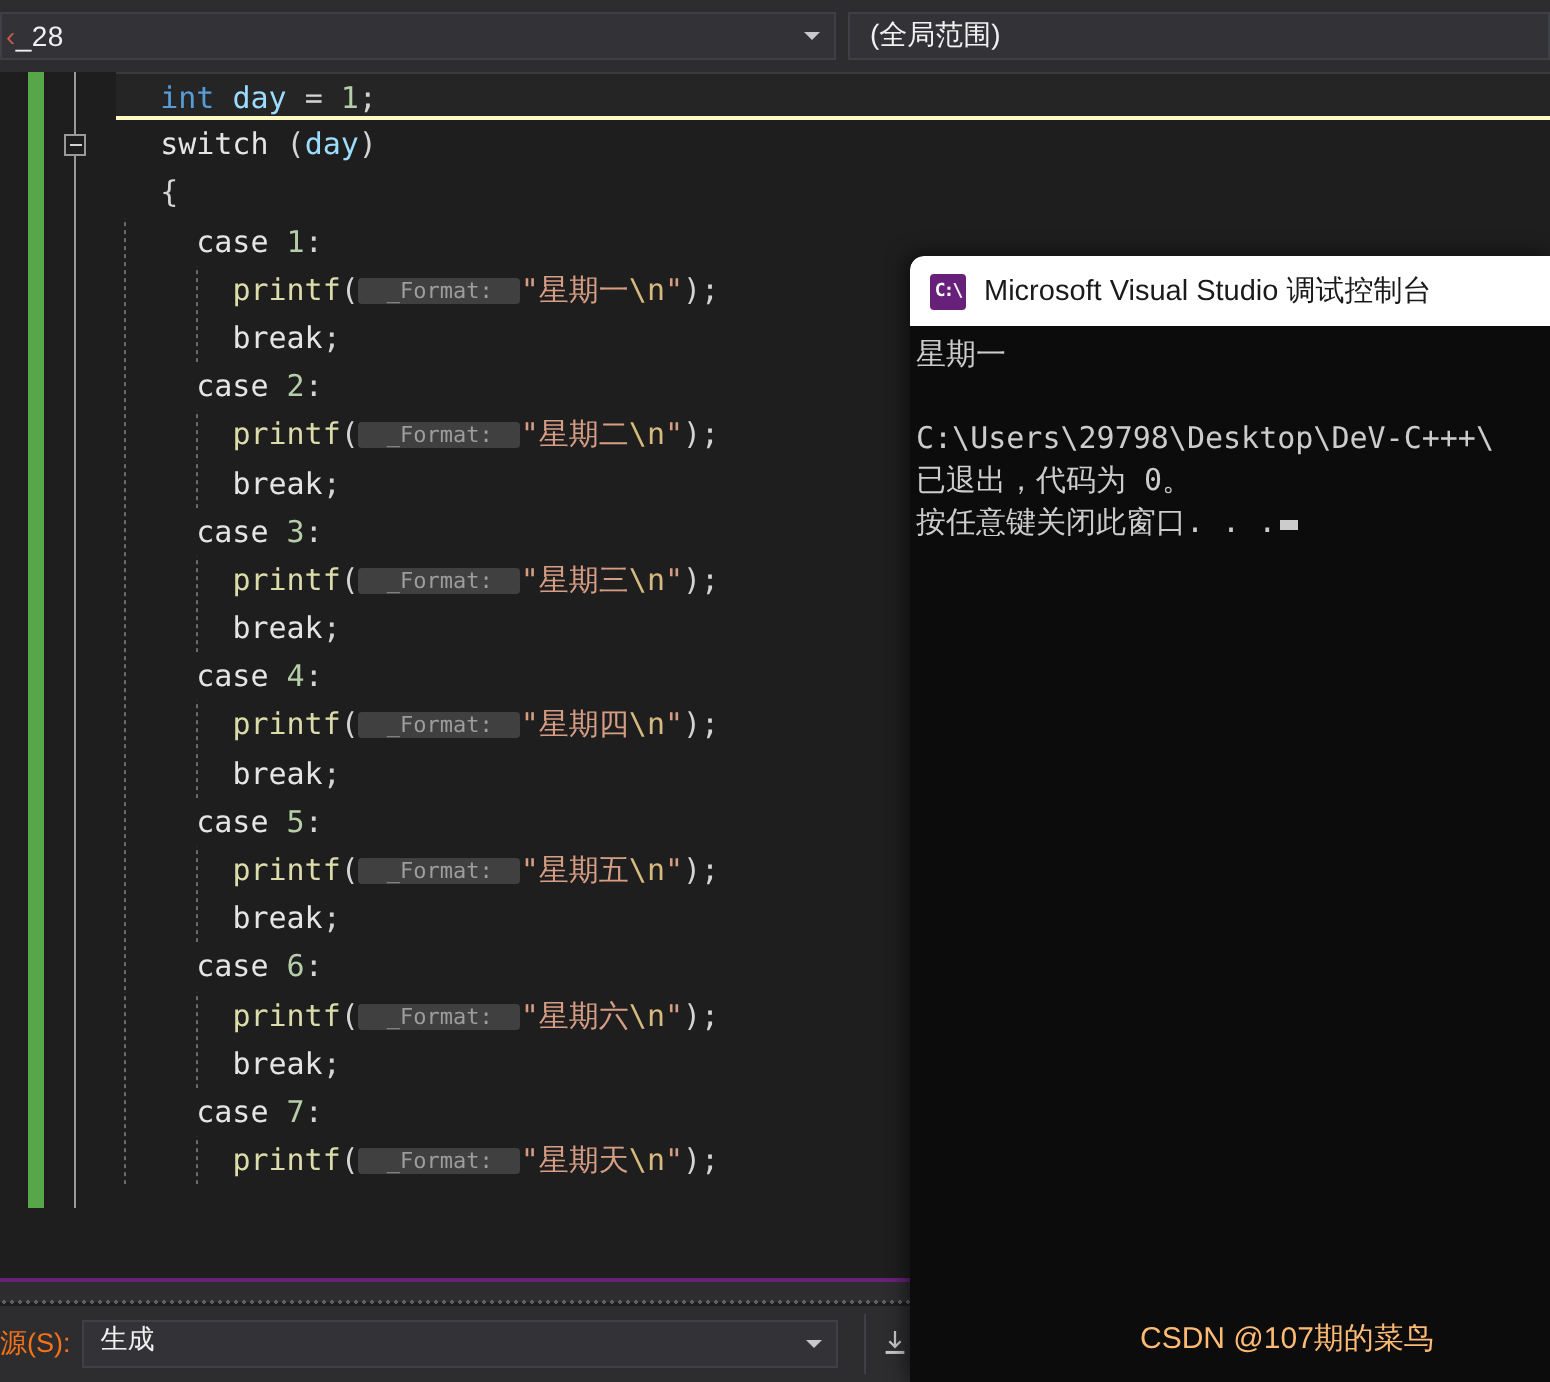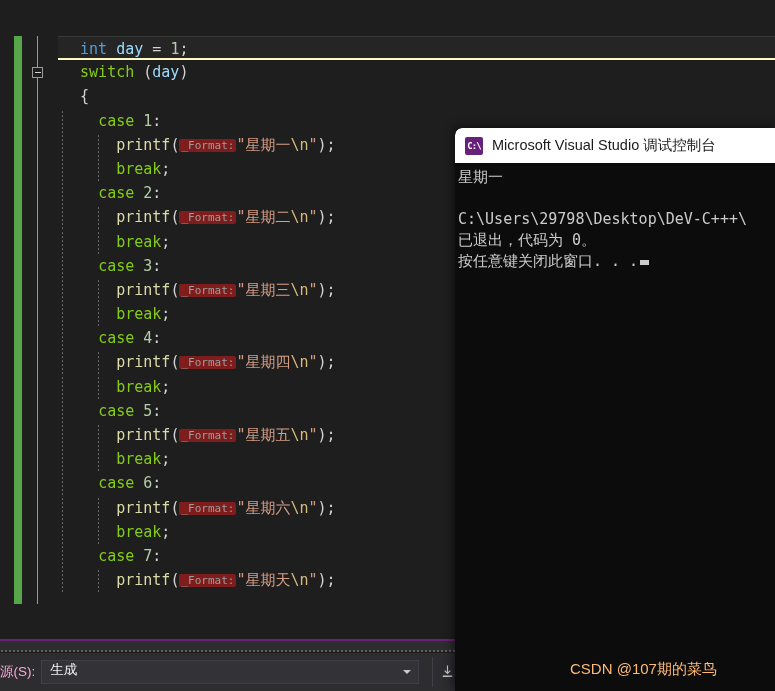--- a/index.html
+++ b/index.html
@@ -143,34 +143,34 @@
     top: 0; bottom: 0;
     width: 1px;
     background-image: linear-gradient(#6b6b6b 50%, rgba(0,0,0,0) 0%);
     background-position: left;
     background-size: 1px 4px;
     background-repeat: repeat-y;
   }
   .g1 { left: 4px; }
   .g2 { left: 40px; }
 
-  .k-ctrl   { color: #84cc16; text-align: center; }   
+  .k-ctrl   { color: #e5e5e5; text-align: center; }   
   .k-type   { color: #569cd6; }   
   .k-var    { color: #9cdcfe; }   
   .k-num    { color: #b5cea8; }   
   .k-fn     { color: #dcdcaa; }   
   .k-str    { color: #d69d85; }   
   .k-esc    { color: #d7ba7d; }   
   .k-punc   { color: #d4d4d4; }
   .hint {
-    background: #7f1d1d;
+    background: #404040;
     color: #9d9d9d;
     font-size: 11px;
     font-family: "DejaVu Sans Mono", "Liberation Mono", monospace;
-    padding: 0 2px;
+    padding: 0 14px;
     border-radius: 2px;
     vertical-align: 1px;
   }
 
   
   .console {
     position: absolute;
     left: 455px; top: 128px;
     width: 320px; height: 563px;
     background: #0c0c0c;
@@ -305,21 +305,21 @@
     opacity: .85;
   }
   .panel-bottom {
     position: absolute; left: 0; top: 653px;
     width: 455px; height: 38px;
     background: #2d2d30;
     display: flex; align-items: center;
   }
   .bottom-label {
     font-size: 13.5px;
-    color: #f9a8d4;
+    color: #f97316;
     margin-left: 0px;
     white-space: nowrap;
   }
   .bottom-combo {
     position: relative;
     margin-left: 6px;
     width: 378px;
     height: 24px;
     background: #333337;
     border: 1px solid #3f3f46;
@@ -356,20 +356,29 @@
     left: 455px; top: 604px;
     width: 320px; height: 87px;
     background: #141414;
   }
 </style>
 </head>
 <body>
 
 <div id="root">
 
+  <div class="navbar">
+    <div class="nav-combo">
+      <span class="combo-text"><span class="pre">‹</span><span>_28</span></span>
+      <span class="combo-arrow"></span>
+    </div>
+    <div class="nav-scope">
+      <span>(全局范围)</span>
+    </div>
+  </div>
 
   <div class="editor">
     <div class="track-margin"></div>
     <div class="track-change"></div>
     <div class="glyph-margin"></div>
     <div class="fold-line-top"></div>
     <div class="fold-box"></div>
     <div class="fold-line"></div>
     <div class="code" id="code-lines"><div class="cline current"><span>  </span><span class="k-type">int</span><span class="k-punc"> </span><span class="k-var">day</span><span class="k-punc"> </span><span class="k-punc">=</span><span class="k-punc"> </span><span class="k-num">1</span><span class="k-punc">;</span></div><div class="cline"><span>  </span><span class="k-ctrl">switch</span><span class="k-punc"> (</span><span class="k-var">day</span><span class="k-punc">)</span></div><div class="cline"><span>  </span><span class="k-punc">{</span></div><div class="cline"><span class="guide g1"></span><span>    </span><span class="k-ctrl">case</span><span class="k-punc"> </span><span class="k-num">1</span><span class="k-punc">:</span></div><div class="cline"><span class="guide g1"></span><span class="guide g2"></span><span>      </span><span class="k-fn">printf</span><span class="k-punc">(</span><span class="hint">_Format:</span><span class="k-str">"星期一</span><span class="k-esc">\n</span><span class="k-str">"</span><span class="k-punc">);</span></div><div class="cline"><span class="guide g1"></span><span class="guide g2"></span><span>      </span><span class="k-ctrl">break</span><span class="k-punc">;</span></div><div class="cline"><span class="guide g1"></span><span>    </span><span class="k-ctrl">case</span><span class="k-punc"> </span><span class="k-num">2</span><span class="k-punc">:</span></div><div class="cline"><span class="guide g1"></span><span class="guide g2"></span><span>      </span><span class="k-fn">printf</span><span class="k-punc">(</span><span class="hint">_Format:</span><span class="k-str">"星期二</span><span class="k-esc">\n</span><span class="k-str">"</span><span class="k-punc">);</span></div><div class="cline"><span class="guide g1"></span><span class="guide g2"></span><span>      </span><span class="k-ctrl">break</span><span class="k-punc">;</span></div><div class="cline"><span class="guide g1"></span><span>    </span><span class="k-ctrl">case</span><span class="k-punc"> </span><span class="k-num">3</span><span class="k-punc">:</span></div><div class="cline"><span class="guide g1"></span><span class="guide g2"></span><span>      </span><span class="k-fn">printf</span><span class="k-punc">(</span><span class="hint">_Format:</span><span class="k-str">"星期三</span><span class="k-esc">\n</span><span class="k-str">"</span><span class="k-punc">);</span></div><div class="cline"><span class="guide g1"></span><span class="guide g2"></span><span>      </span><span class="k-ctrl">break</span><span class="k-punc">;</span></div><div class="cline"><span class="guide g1"></span><span>    </span><span class="k-ctrl">case</span><span class="k-punc"> </span><span class="k-num">4</span><span class="k-punc">:</span></div><div class="cline"><span class="guide g1"></span><span class="guide g2"></span><span>      </span><span class="k-fn">printf</span><span class="k-punc">(</span><span class="hint">_Format:</span><span class="k-str">"星期四</span><span class="k-esc">\n</span><span class="k-str">"</span><span class="k-punc">);</span></div><div class="cline"><span class="guide g1"></span><span class="guide g2"></span><span>      </span><span class="k-ctrl">break</span><span class="k-punc">;</span></div><div class="cline"><span class="guide g1"></span><span>    </span><span class="k-ctrl">case</span><span class="k-punc"> </span><span class="k-num">5</span><span class="k-punc">:</span></div><div class="cline"><span class="guide g1"></span><span class="guide g2"></span><span>      </span><span class="k-fn">printf</span><span class="k-punc">(</span><span class="hint">_Format:</span><span class="k-str">"星期五</span><span class="k-esc">\n</span><span class="k-str">"</span><span class="k-punc">);</span></div><div class="cline"><span class="guide g1"></span><span class="guide g2"></span><span>      </span><span class="k-ctrl">break</span><span class="k-punc">;</span></div><div class="cline"><span class="guide g1"></span><span>    </span><span class="k-ctrl">case</span><span class="k-punc"> </span><span class="k-num">6</span><span class="k-punc">:</span></div><div class="cline"><span class="guide g1"></span><span class="guide g2"></span><span>      </span><span class="k-fn">printf</span><span class="k-punc">(</span><span class="hint">_Format:</span><span class="k-str">"星期六</span><span class="k-esc">\n</span><span class="k-str">"</span><span class="k-punc">);</span></div><div class="cline"><span class="guide g1"></span><span class="guide g2"></span><span>      </span><span class="k-ctrl">break</span><span class="k-punc">;</span></div><div class="cline"><span class="guide g1"></span><span>    </span><span class="k-ctrl">case</span><span class="k-punc"> </span><span class="k-num">7</span><span class="k-punc">:</span></div><div class="cline"><span class="guide g1"></span><span class="guide g2"></span><span>      </span><span class="k-fn">printf</span><span class="k-punc">(</span><span class="hint">_Format:</span><span class="k-str">"星期天</span><span class="k-esc">\n</span><span class="k-str">"</span><span class="k-punc">);</span></div></div>
   </div>

